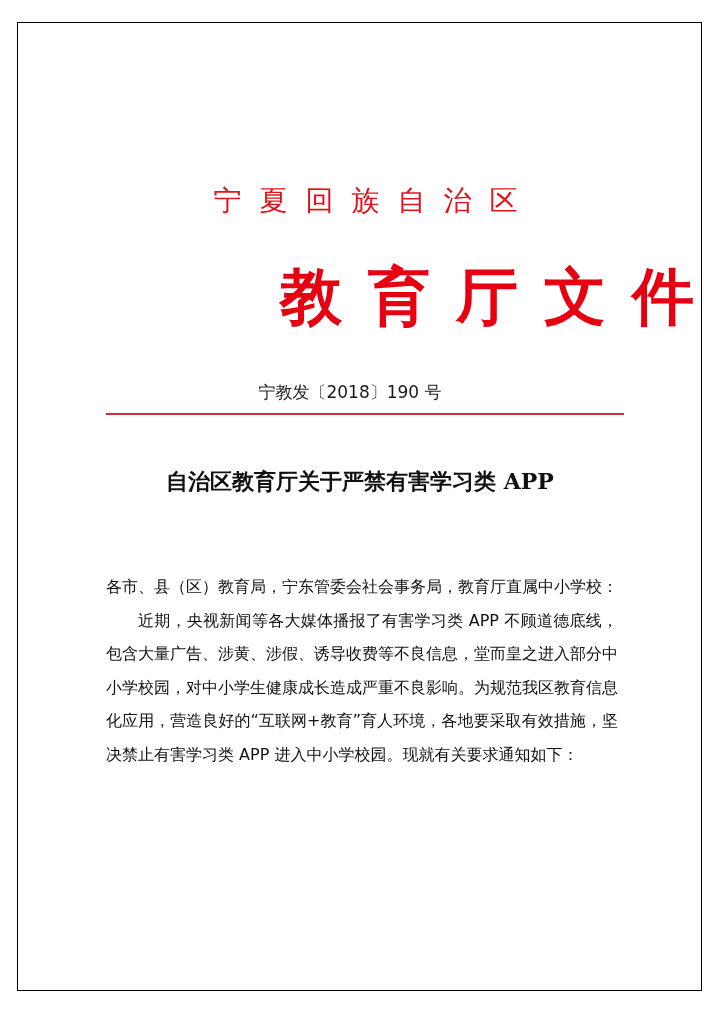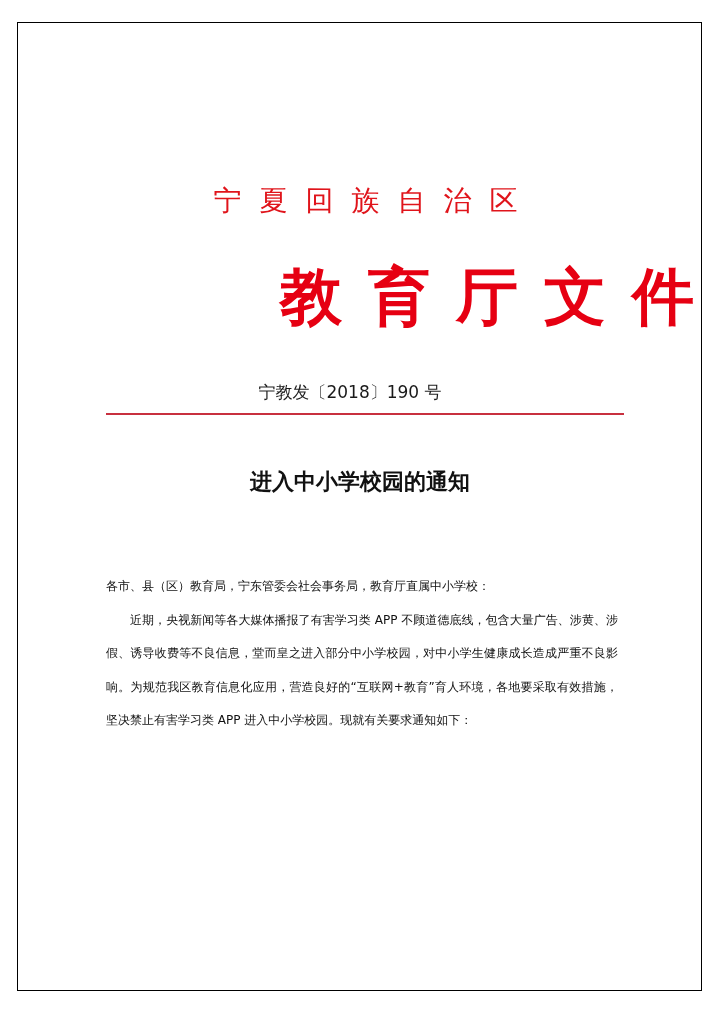--- a/index.html
+++ b/index.html
@@ -85,21 +85,21 @@
       color: #111111;
     }
     .notice-title div {
       margin: 0;
     }
     .body-text {
       position: absolute;
       left: 106px;
       top: 570px;
       width: 512px;
-      font-size: 12px;
+      font-size: 16px;
       line-height: 33.5px;
       color: #111111;
       text-align: justify;
     }
     .body-text p {
       margin: 0;
     }
     .indent {
       text-indent: 2em;
     }
@@ -111,19 +111,19 @@
 
 <div class="issuer-region">宁夏回族自治区</div>
 
 <div class="issuer-title">教育厅文件</div>
 
 <div class="doc-number">宁教发〔2018〕190 号</div>
 
 <div class="red-rule"></div>
 
 <div class="notice-title">
-  <div>进入中小学校园的通知</div>
+  <div>自治区教育厅关于严禁有害学习类 APP</div>
 </div>
 
 <div class="body-text">
   <p>各市、县（区）教育局，宁东管委会社会事务局，教育厅直属中小学校：</p>
   <p class="indent">近期，央视新闻等各大媒体播报了有害学习类 APP 不顾道德底线，包含大量广告、涉黄、涉假、诱导收费等不良信息，堂而皇之进入部分中小学校园，对中小学生健康成长造成严重不良影响。为规范我区教育信息化应用，营造良好的“互联网+教育”育人环境，各地要采取有效措施，坚决禁止有害学习类 APP 进入中小学校园。现就有关要求通知如下：</p>
 </div>
 
 </body></html>

